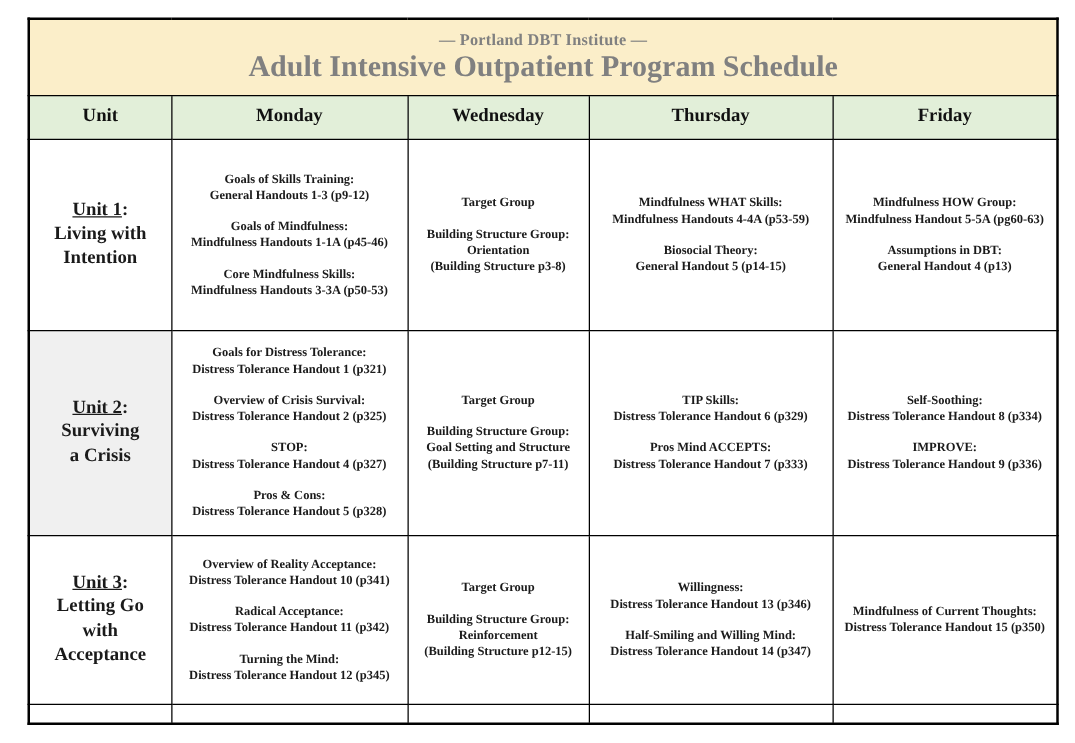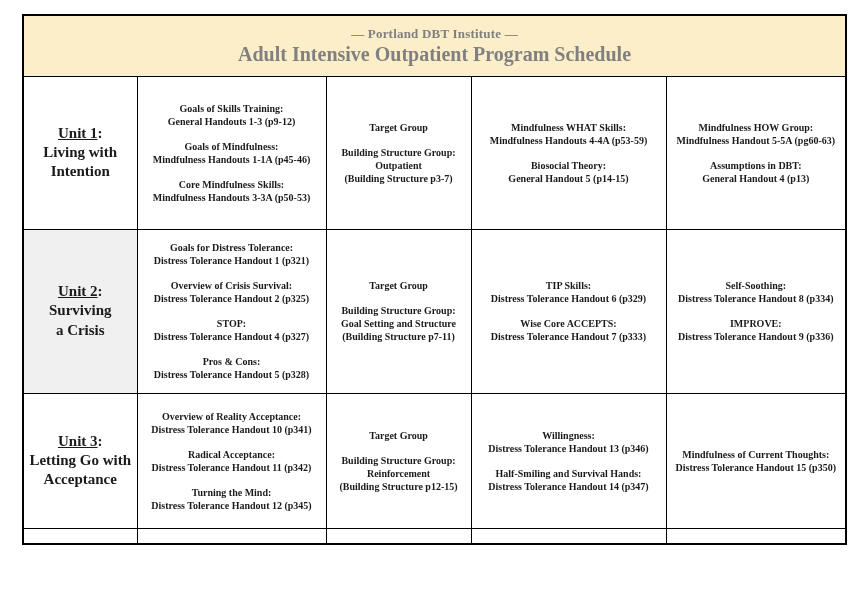--- a/index.html
+++ b/index.html
@@ -19,37 +19,37 @@
     border: 2px solid var(--border, #000);
   }
   table.schedule td, table.schedule th { border: 1px solid var(--border, #000); }
 
   .title-cell {
     background: var(--cream, #FBEEC9);
     height: 61px; text-align: center; vertical-align: middle;
     color: var(--title-text, #808080);
   }
   .institute-line { font-size: 13px; font-weight: bold; letter-spacing: .2px; }
-  .program-line  { font-size: 20px; font-weight: bold; margin-top: 1px; }
+  .program-line  { font-size: 24px; font-weight: bold; margin-top: 1px; }
 
   th.day-header {
     background: var(--green, #E2EFD9);
     height: 35px; font-size: 15px; font-weight: bold;
     text-align: center; vertical-align: middle; color: #111;
   }
 
   tr.row-unit1 > td { height: 153px; }
   tr.row-unit2 > td { height: 164px; font-family: Liberation Serif, serif; }
   tr.row-unit3 > td { height: 135px; }
   tr.empty-row > td { height: 16px; }
 
   .unit-cell {
     text-align: center; vertical-align: middle;
     font-size: 15px; font-weight: bold; line-height: 1.28;
-    padding: 2px;
+    padding: 12px;
   }
   .unit-cell.shaded { background: var(--unit2bg, #F0F0F0); margin-top: 11px; }
   .unit-name { text-decoration: underline; }
 
   .sched-cell {
     text-align: center; vertical-align: middle;
     font-size: 10px; font-weight: bold;
     padding: 8px 3px;
   }
   .entry { line-height: 1.3; }
@@ -67,20 +67,27 @@
         <col style="width:195px">
         <col style="width:180px">
     </colgroup>
     <tbody>
       <tr>
         <td colspan="5" class="title-cell">
           <div class="institute-line">— Portland DBT Institute —</div>
           <div class="program-line">Adult Intensive Outpatient Program Schedule</div>
         </td>
       </tr>
+      <tr>
+        <th class="day-header">Unit</th>
+        <th class="day-header">Monday</th>
+        <th class="day-header">Wednesday</th>
+        <th class="day-header">Thursday</th>
+        <th class="day-header">Friday</th>
+      </tr>
 
       <tr class="row-unit1">
         <td class="unit-cell">
           <div><span class="unit-name">Unit 1</span><span>:</span></div>
           <div class="unit-line">Living with</div>
           <div class="unit-line">Intention</div>
         </td>
         <td class="sched-cell">
             <div class="entry">
               <div>Goals of Skills Training:</div>
@@ -94,22 +101,22 @@
               <div>Core Mindfulness Skills:</div>
               <div>Mindfulness Handouts 3-3A (p50-53)</div>
             </div>
           </td>
         <td class="sched-cell">
             <div class="entry">
               <div>Target Group</div>
             </div>
             <div class="entry">
               <div>Building Structure Group:</div>
-              <div>Outpatient</div>
-              <div>(Building Structure p3-7)</div>
+              <div>Orientation</div>
+              <div>(Building Structure p3-8)</div>
             </div>
           </td>
         <td class="sched-cell">
             <div class="entry">
               <div>Mindfulness WHAT Skills:</div>
               <div>Mindfulness Handouts 4-4A (p53-59)</div>
             </div>
             <div class="entry">
               <div>Biosocial Theory:</div>
               <div>General Handout 5 (p14-15)</div>
@@ -160,21 +167,21 @@
               <div>Goal Setting and Structure</div>
               <div>(Building Structure p7-11)</div>
             </div>
           </td>
         <td class="sched-cell">
             <div class="entry">
               <div>TIP Skills:</div>
               <div>Distress Tolerance Handout 6 (p329)</div>
             </div>
             <div class="entry">
-              <div>Wise Core ACCEPTS:</div>
+              <div>Pros Mind ACCEPTS:</div>
               <div>Distress Tolerance Handout 7 (p333)</div>
             </div>
           </td>
         <td class="sched-cell">
             <div class="entry">
               <div>Self-Soothing:</div>
               <div>Distress Tolerance Handout 8 (p334)</div>
             </div>
             <div class="entry">
               <div>IMPROVE:</div>
@@ -212,21 +219,21 @@
               <div>Reinforcement</div>
               <div>(Building Structure p12-15)</div>
             </div>
           </td>
         <td class="sched-cell">
             <div class="entry">
               <div>Willingness:</div>
               <div>Distress Tolerance Handout 13 (p346)</div>
             </div>
             <div class="entry">
-              <div>Half-Smiling and Survival Hands:</div>
+              <div>Half-Smiling and Willing Mind:</div>
               <div>Distress Tolerance Handout 14 (p347)</div>
             </div>
           </td>
         <td class="sched-cell">
             <div class="entry">
               <div>Mindfulness of Current Thoughts:</div>
               <div>Distress Tolerance Handout 15 (p350)</div>
             </div>
           </td>
       </tr>

